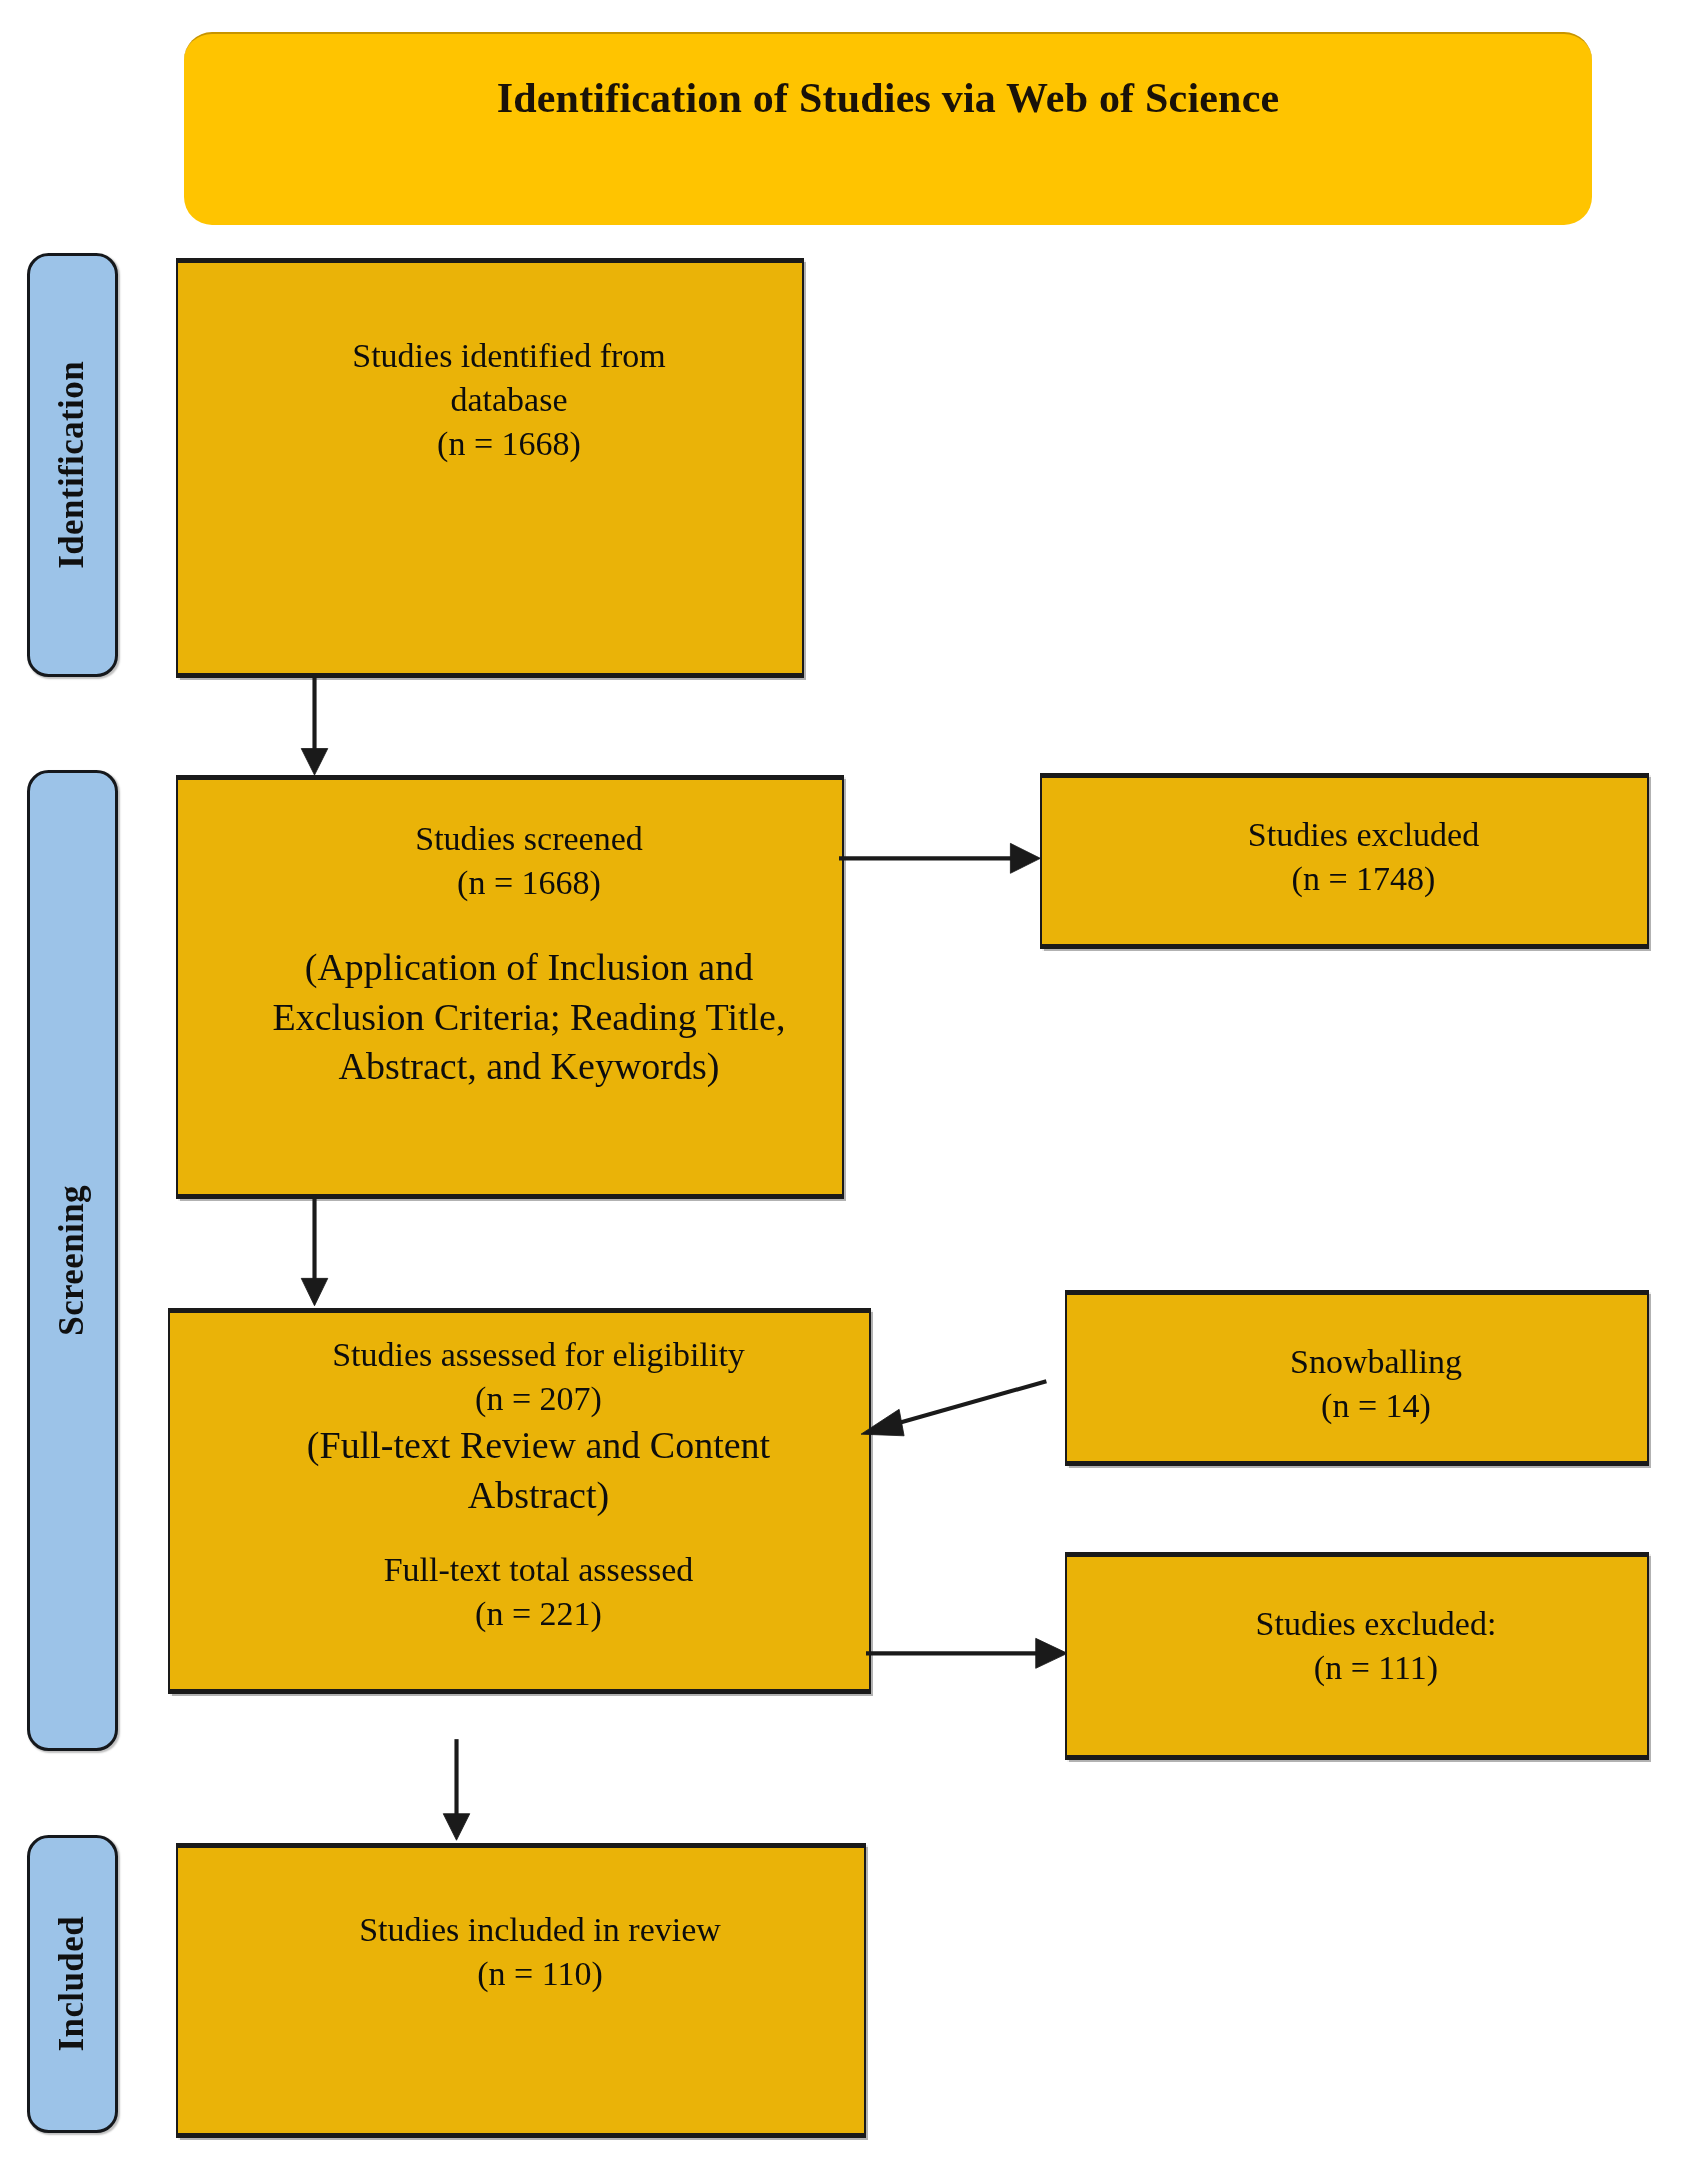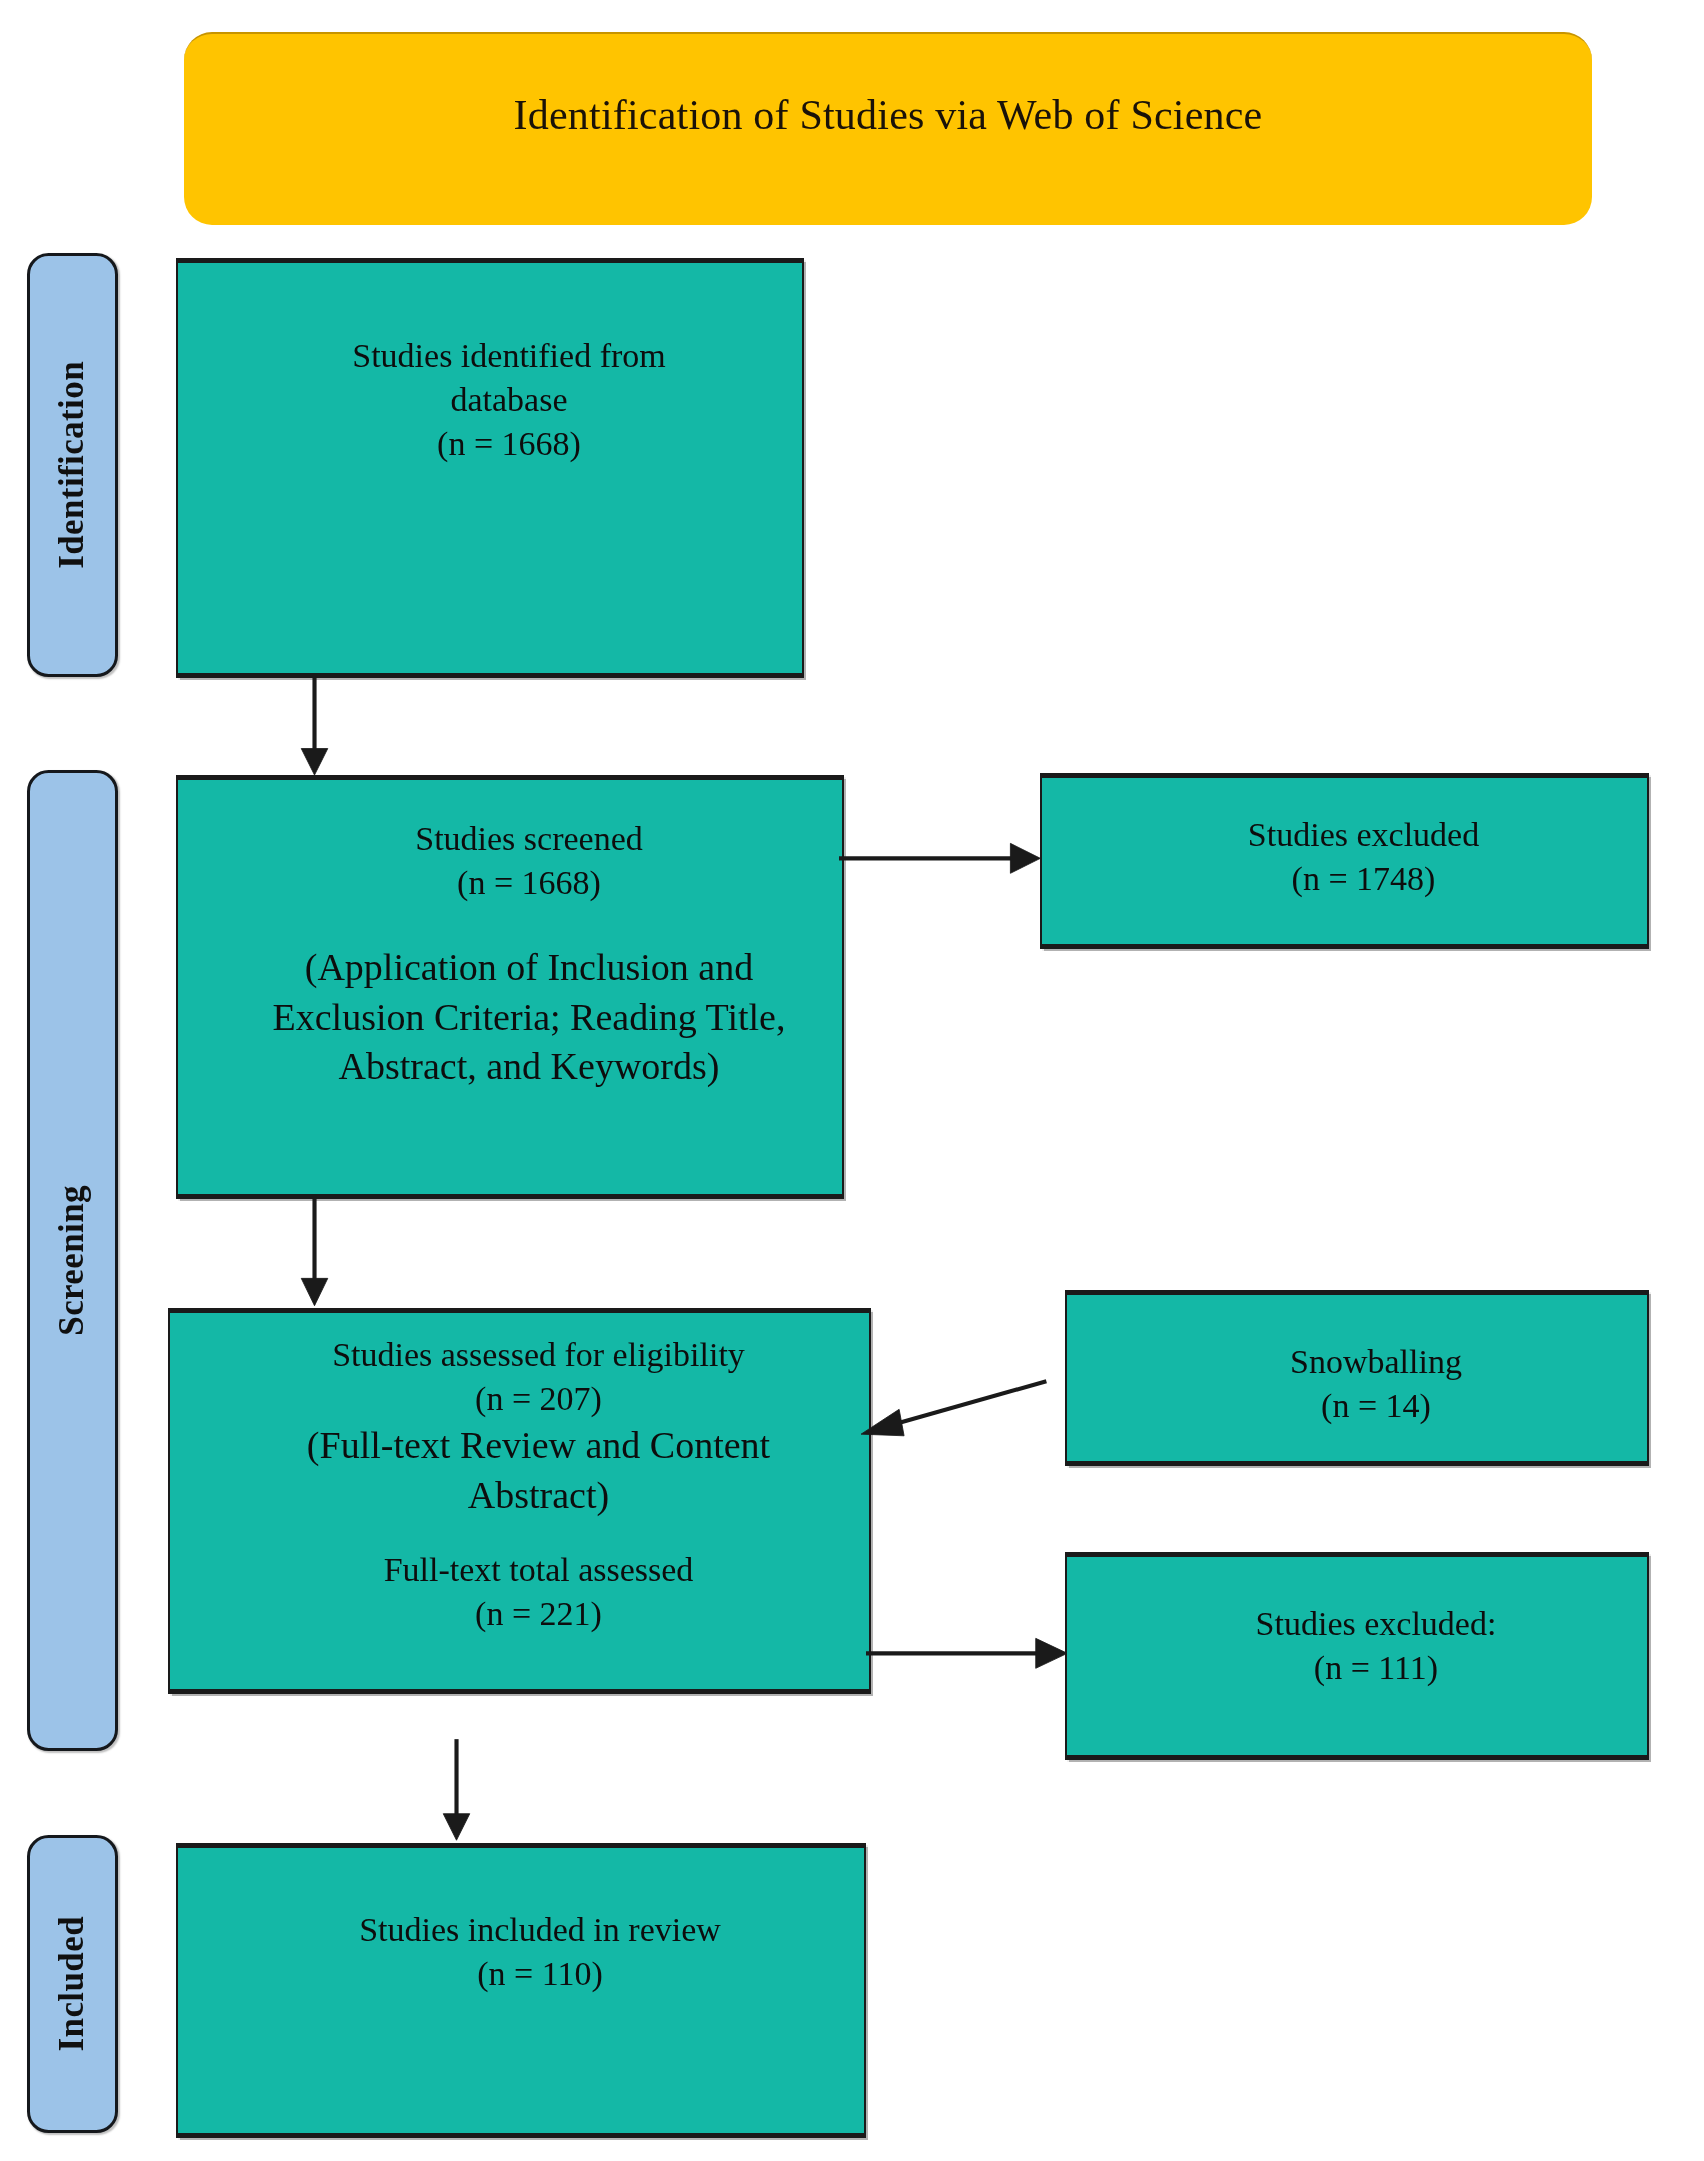--- a/index.html
+++ b/index.html
@@ -26,23 +26,23 @@
     height: 193px;
     background: #FFC400;
     border-radius: 28px;
     border-top: 2.5px solid #c79400;
     box-sizing: border-box;
     display: flex;
     align-items: flex-start;
     justify-content: center;
   }
   .banner-title {
-    margin-top: 57px;
+    margin-top: 40px;
     font-size: 42px;
-    font-weight: normal;
+    font-weight: bold;
     color: #1a1208;
     letter-spacing: 0.2px;
     text-align: center;
     font-family: "Liberation Serif", "DejaVu Serif", serif;
   }
 
   
   .stage-tab {
     position: absolute;
     background: #9CC3E8;
@@ -61,21 +61,21 @@
     font-weight: bold;
     color: #101010;
     letter-spacing: 0.4px;
     white-space: nowrap;
     font-family: "Liberation Serif", "DejaVu Serif", serif;
   }
 
   
   .pbox {
     position: absolute;
-    background: #14b8a6;
+    background: #eab308;
     border: 2.5px solid #1a1a1a;
     border-top-width: 5.8px;
     border-bottom-width: 5px;
     box-sizing: border-box;
     box-shadow: 1.7px 1.7px 0.8px rgba(0,0,0,0.30);
     padding-left: 38px;
   }
   .pbox-inner {
     padding: 0 21.6px;
     text-align: center;

